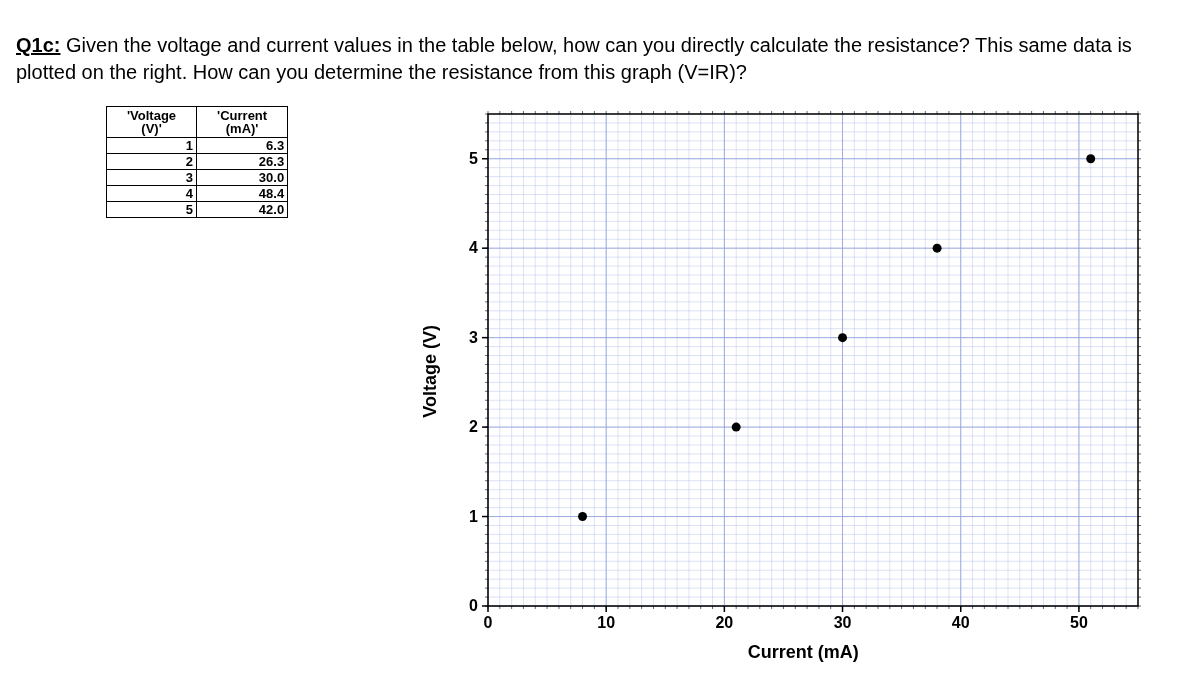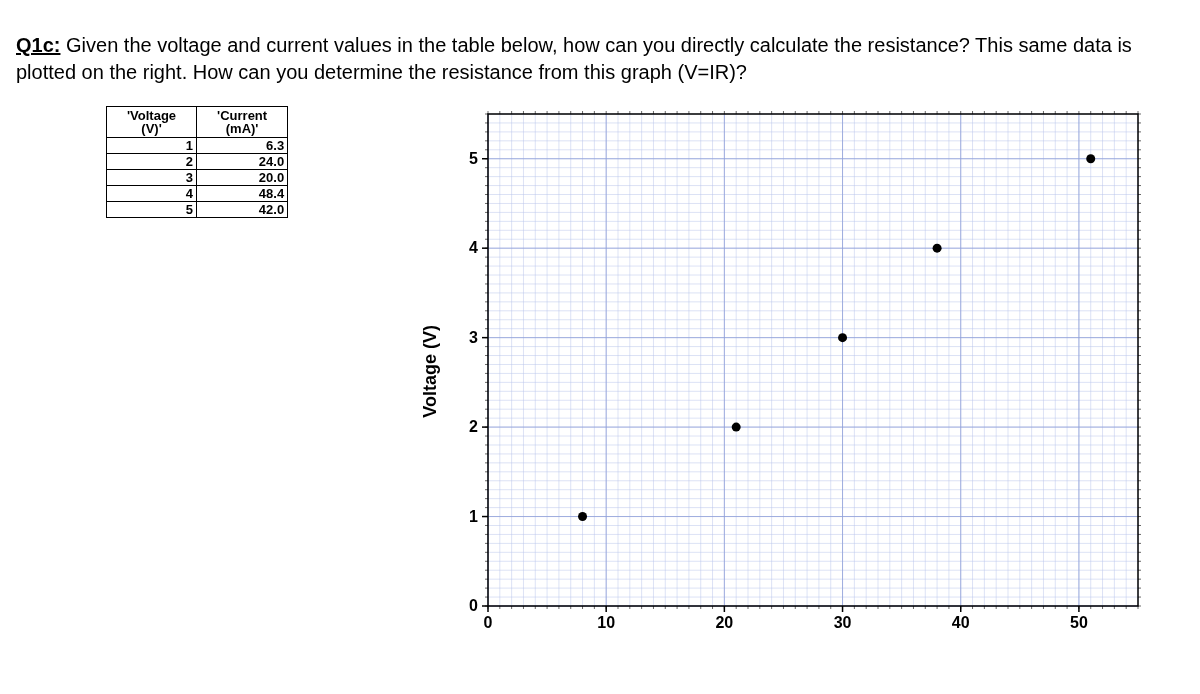--- a/index.html
+++ b/index.html
@@ -93,25 +93,25 @@
           <th>'Current (mA)'</th>
         </tr>
       </thead>
       <tbody>
         <tr>
           <td class="v-col">1</td>
           <td class="i-col">6.3</td>
         </tr>
         <tr>
           <td class="v-col">2</td>
-          <td class="i-col">24.0</td>
+          <td class="i-col">26.3</td>
         </tr>
         <tr>
           <td class="v-col">3</td>
-          <td class="i-col">20.0</td>
+          <td class="i-col">30.0</td>
         </tr>
         <tr>
           <td class="v-col">4</td>
           <td class="i-col">48.4</td>
         </tr>
         <tr>
           <td class="v-col">5</td>
           <td class="i-col">42.0</td>
         </tr>
       </tbody>
@@ -495,15 +495,16 @@
           <line x1="690" x2="693" y1="16.945454545454822" y2="16.945454545454822" stroke="#000" stroke-width="0.6"></line>
           <line x1="40" x2="37" y1="8.000000000000341" y2="8.000000000000341" stroke="#000" stroke-width="0.6"></line>
           <line x1="690" x2="693" y1="8.000000000000341" y2="8.000000000000341" stroke="#000" stroke-width="0.6"></line>
           <circle cx="134.54545454545456" cy="410.54545454545456" r="4.5" fill="#000"></circle>
           <circle cx="288.1818181818182" cy="321.0909090909091" r="4.5" fill="#000"></circle>
           <circle cx="394.5454545454545" cy="231.63636363636368" r="4.5" fill="#000"></circle>
           <circle cx="489.0909090909091" cy="142.1818181818182" r="4.5" fill="#000"></circle>
           <circle cx="642.7272727272727" cy="52.72727272727275" r="4.5" fill="#000"></circle>
         </svg>
     </div>
+    <div class="xlabel">Current (mA)</div>
   </div>
 
 </div>
 
 </body></html>

